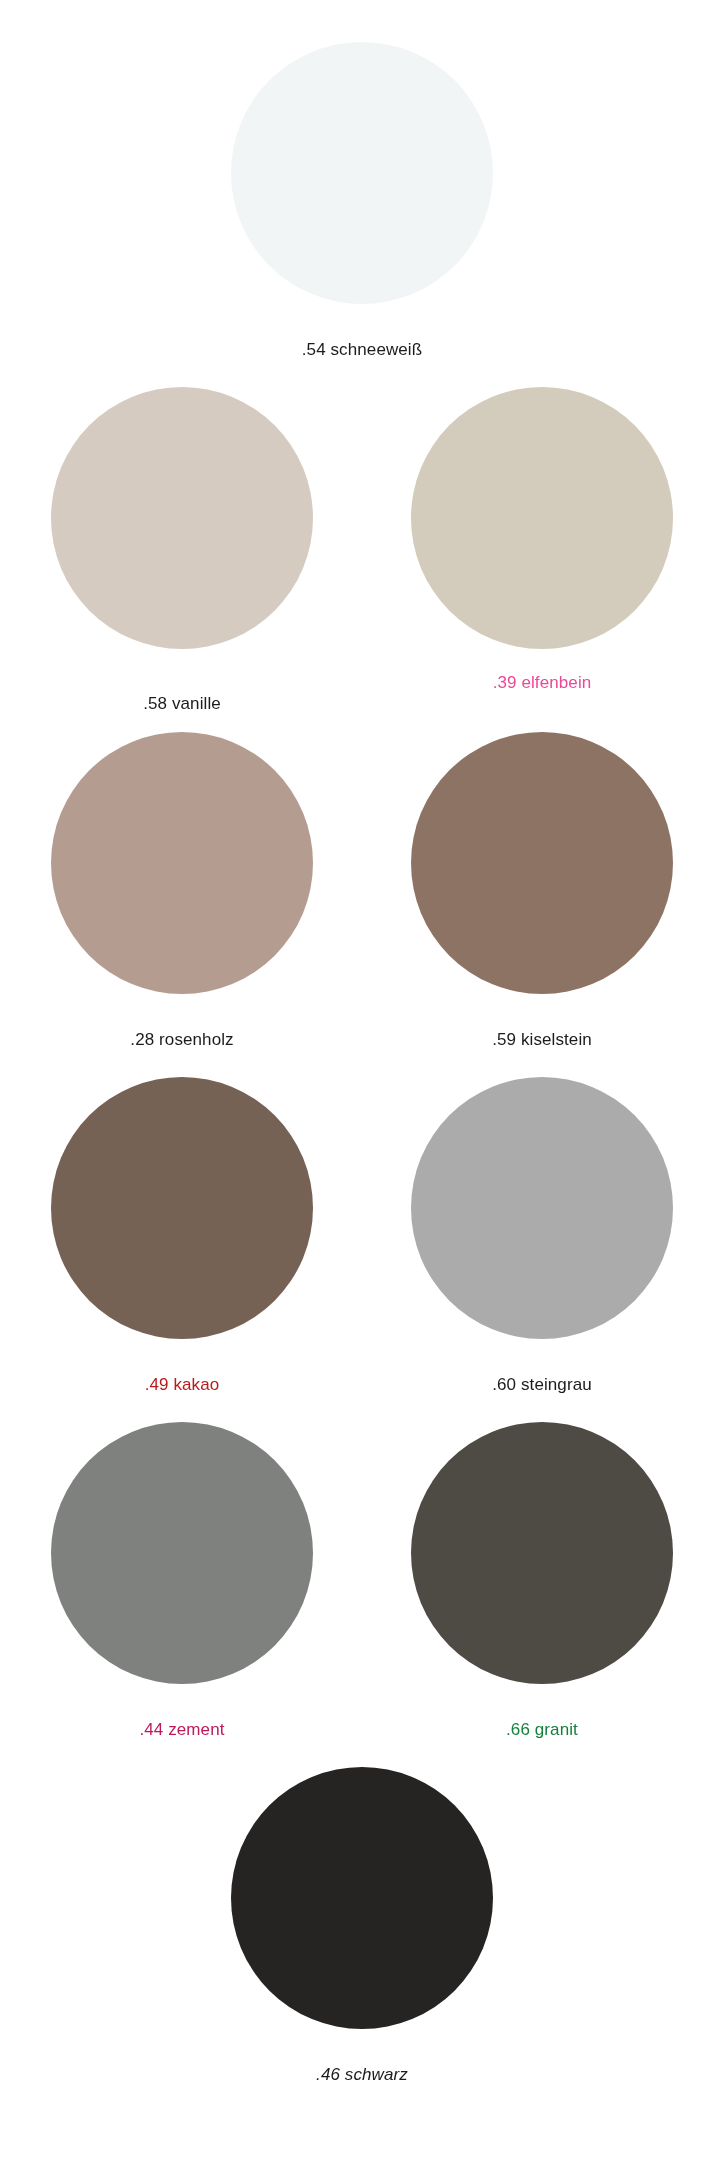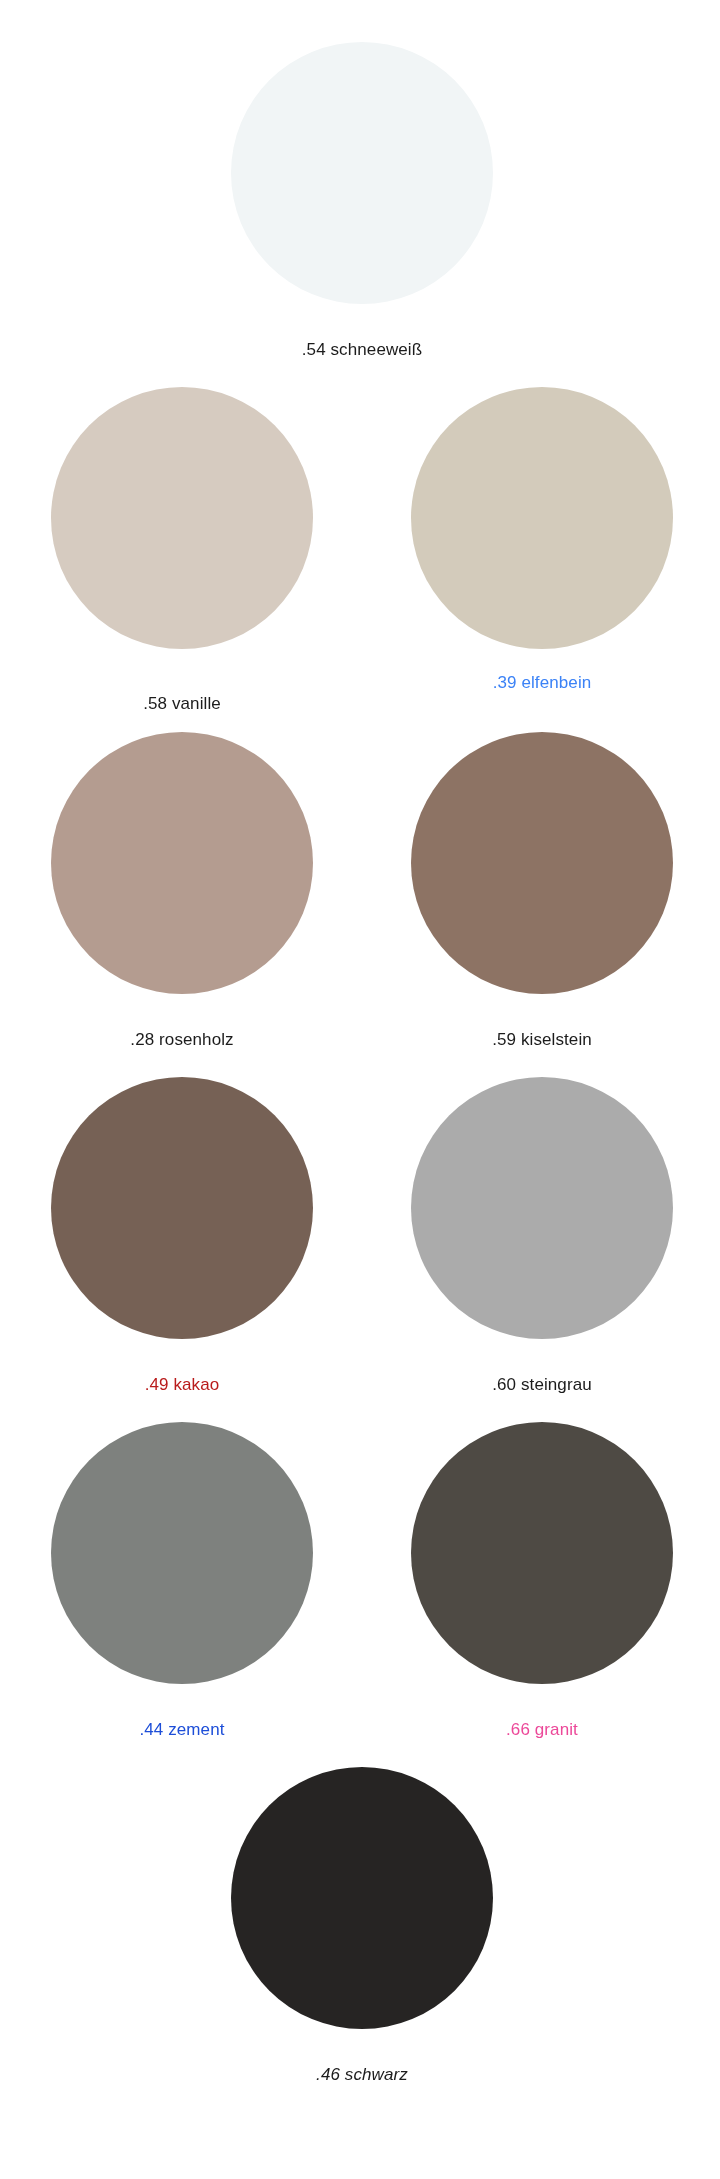--- a/index.html
+++ b/index.html
@@ -68,21 +68,21 @@
     </div>
   </div>
 
   <div class="swatch-row">
     <div class="swatch">
       <div class="swatch-disc" style="background-color: rgb(214, 203, 192);"></div>
       <div class="swatch-label" style="color: rgb(28, 28, 28); margin-top: 45px;">.58 vanille</div>
     </div>
     <div class="swatch">
       <div class="swatch-disc" style="background-color: rgb(211, 203, 187);"></div>
-      <div class="swatch-label" style="color: #3b82f6; margin-top: 24px;">.39 elfenbein</div>
+      <div class="swatch-label" style="color: #ec4899; margin-top: 24px;">.39 elfenbein</div>
     </div>
   </div>
 
   <div class="swatch-row">
     <div class="swatch">
       <div class="swatch-disc" style="background-color: rgb(180, 156, 144);"></div>
       <div class="swatch-label" style="color: rgb(28, 28, 28);">.28 rosenholz</div>
     </div>
     <div class="swatch">
       <div class="swatch-disc" style="background-color: rgb(141, 115, 100);"></div>
@@ -97,25 +97,25 @@
     </div>
     <div class="swatch">
       <div class="swatch-disc" style="background-color: rgb(171, 171, 171);"></div>
       <div class="swatch-label" style="color: rgb(28, 28, 28);">.60 steingrau</div>
     </div>
   </div>
 
   <div class="swatch-row">
     <div class="swatch">
       <div class="swatch-disc" style="background-color: rgb(126, 129, 126);"></div>
-      <div class="swatch-label" style="color: #1d4ed8;">.44 zement</div>
+      <div class="swatch-label" style="color: #be185d;">.44 zement</div>
     </div>
     <div class="swatch">
       <div class="swatch-disc" style="background-color: rgb(78, 74, 68);"></div>
-      <div class="swatch-label" style="color: #ec4899;">.66 granit</div>
+      <div class="swatch-label" style="color: #15803d;">.66 granit</div>
     </div>
   </div>
 
   <div class="swatch-row">
     <div class="swatch">
       <div class="swatch-disc" style="background-color: rgb(38, 36, 35);"></div>
       <div class="swatch-label" style="color: rgb(28, 28, 28); font-style: italic;">.46 schwarz</div>
     </div>
   </div>
 

